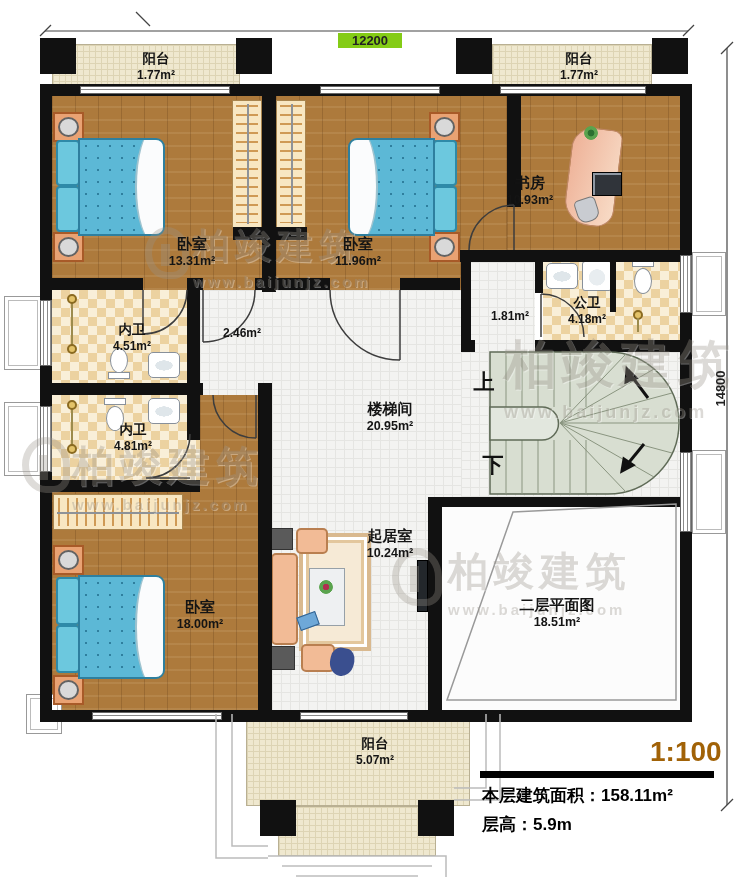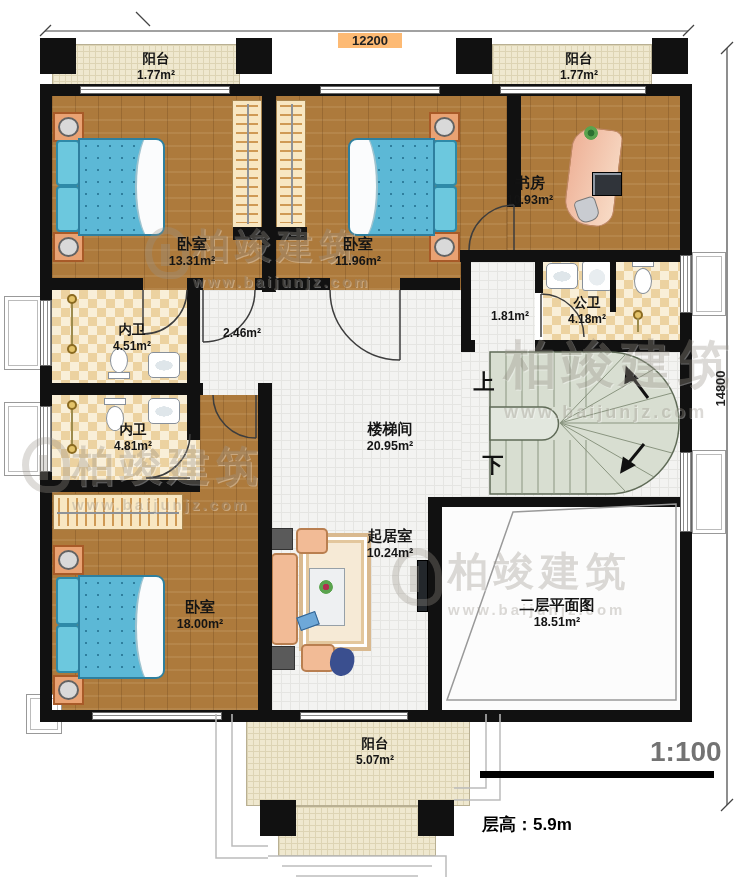--- a/index.html
+++ b/index.html
@@ -59,21 +59,21 @@
   .tv{background:#23272b;border:1px solid #000;}
   
   .wm{position:absolute;color:#9a948b;opacity:.34;font-weight:bold;white-space:nowrap;
       text-shadow:1px 1px 0 #fff;pointer-events:none;}
   .wm .brand{display:block;letter-spacing:6px;}
   .wm .url{display:block;letter-spacing:3px;font-size:15px;margin-top:2px;}
   .wm-logo{position:absolute;border:7px solid #9a948b;opacity:.32;border-radius:50% 50% 16px 50%;}
   .wm-logo:after{content:'';position:absolute;left:30%;top:25%;width:9px;height:60%;background:#9a948b;}
   
   .tb-title{position:absolute;font-weight:bold;color:#000;font-size:37px;letter-spacing:3px;}
-  .tb-scale{position:absolute;font-weight:bold;color:#737373;font-size:28px;}
+  .tb-scale{position:absolute;font-weight:bold;color:#a16207;font-size:28px;}
   .tb-bar{position:absolute;background:#000;}
   .tb-line{position:absolute;font-weight:bold;color:#000;font-size:17px;}
   svg.ov{position:absolute;left:0;top:0;pointer-events:none;}
 </style>
 </head>
 <body>
 
 <div class="plan">
 
   <div class="abs cream" style="left:52px;top:44px;width:188px;height:46px;"></div>
@@ -343,21 +343,21 @@
     <span class="rname">内卫</span>
       <span class="rarea">4.51m²</span>
     </div>
   <div class="rlabel small" style="left:242px;top:333px;">
     <span class="rarea">2.46m²</span>
     </div>
   <div class="rlabel small" style="left:133px;top:438px;">
     <span class="rname">内卫</span>
       <span class="rarea">4.81m²</span>
     </div>
-  <div class="rlabel" style="left:390px;top:437px;text-align:center;">
+  <div class="rlabel" style="left:390px;top:417px;text-align:center;">
     <span class="rname">楼梯间</span>
       <span class="rarea">20.95m²</span>
     </div>
   <div class="rlabel" style="left:390px;top:544px;">
     <span class="rname">起居室</span>
       <span class="rarea">10.24m²</span>
     </div>
   <div class="rlabel" style="left:200px;top:615px;">
     <span class="rname">卧室</span>
       <span class="rarea">18.00m²</span>
@@ -367,20 +367,22 @@
       <span class="rarea">18.51m²</span>
     </div>
   <div class="rlabel small" style="left:375px;top:752px;">
     <span class="rname">阳台</span>
       <span class="rarea">5.07m²</span>
     </div>
 
   <div class="updown" style="left:484px;top:382px;">上</div>
   <div class="updown" style="left:493px;top:465px;">下</div>
 
-  <div class="dim" style="left:338px;top:33px;width:64px;background:#fdba74;">12200</div>
+  <div class="dim" style="left:338px;top:33px;width:64px;background:#84cc16;">12200</div>
   <div class="dim" style="left:692px;top:381px;width:56px;transform:rotate(-90deg);">14800</div>
 
   <div class="tb-scale" style="left:650px;top:736px;">1:100</div>
   <div class="tb-bar" style="left:480px;top:771px;width:234px;height:7px;position:absolute;"></div>
+  <div class="tb-line" style="left:482px;top:784px;">
+    <span>本层建筑面积：</span><span>158.11m²</span></div>
   <div class="tb-line" style="left:482px;top:813px;">
     <span>层高：</span><span>5.9m</span></div>
 </div>
 
 </body></html>

